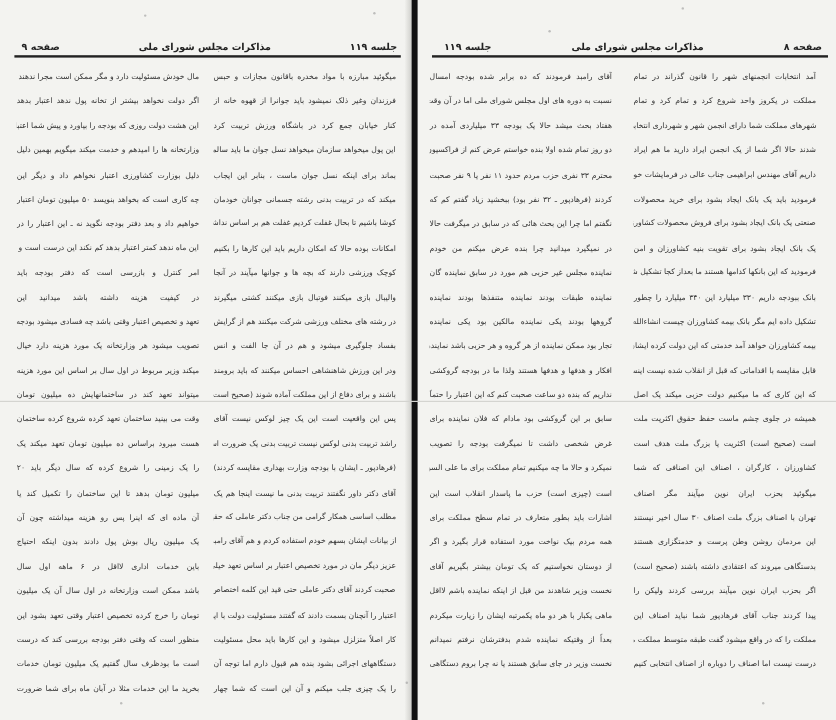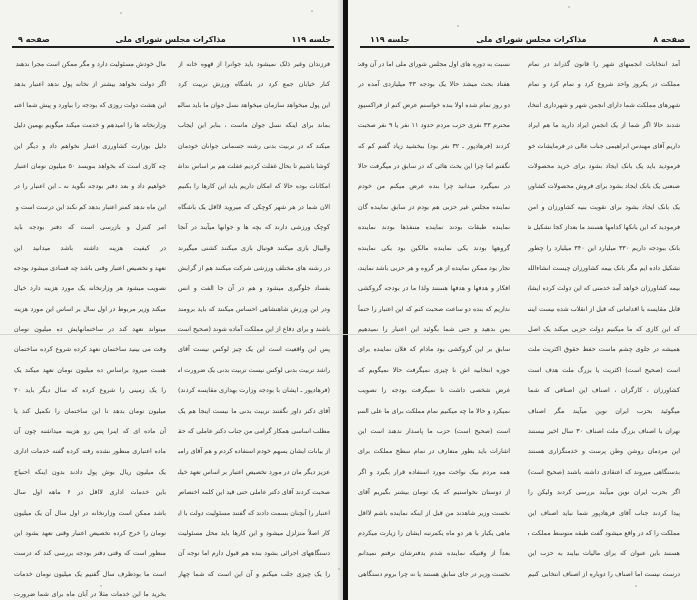--- a/index.html
+++ b/index.html
@@ -95,77 +95,75 @@
     <span class="line">در کیفیت هزینه داشته باشد میدانید این</span>
     <span class="line">تعهد و تخصیص اعتبار وقتی باشد چه فسادی میشود بودجه</span>
     <span class="line">تصویب میشود هر وزارتخانه یک مورد هزینه دارد خیال</span>
     <span class="line">میکند وزیر مربوط در اول سال بر اساس این مورد هزینه</span>
     <span class="line">میتواند تعهد کند در ساختمانهایش ده میلیون تومان</span>
     <span class="line">وقت می بینید ساختمان تعهد کرده شروع کرده ساختمان</span>
     <span class="line">هست میرود براساس ده میلیون تومان تعهد میکند یک</span>
     <span class="line">را یک زمینی را شروع کرده که سال دیگر باید ۲۰</span>
     <span class="line">میلیون تومان بدهد تا این ساختمان را تکمیل کند یا</span>
     <span class="line">آن ماده ای که اینرا پس رو هزینه میداشته چون آن</span>
-    <span class="line">ماده اعتباری منظور نشده رفته کرده گفته خدمات اداری</span>
     <span class="line">یک میلیون ریال بوش پول دادند بدون اینکه احتیاج</span>
     <span class="line">باین خدمات اداری لااقل در ۶ ماهه اول سال</span>
     <span class="line">باشد ممکن است وزارتخانه در اول سال آن یک میلیون</span>
     <span class="line">تومان را خرج کرده تخصیص اعتبار وقتی تعهد بشود این</span>
     <span class="line">منظور است که وقتی دفتر بودجه بررسی کند که درست</span>
     <span class="line">است ما بودظرف سال گفتیم یک میلیون تومان خدمات</span>
     <span class="line">بخرید ما این خدمات مثلا در آبان ماه برای شما ضرورت</span>
   </div>
 <div class="col c2">
+    <span class="line">میگوئید مبارزه با مواد مخدره باقانون مجازات و حبس</span>
     <span class="line">فرزندان وغیر ذلک نمیشود باید جوانرا از قهوه خانه از</span>
     <span class="line">کنار خیابان جمع کرد در باشگاه ورزش تربیت کرد</span>
     <span class="line">این پول میخواهد سازمان میخواهد نسل جوان ما باید سالم</span>
     <span class="line">بماند برای اینکه نسل جوان ماست ، بنابر این ایجاب</span>
     <span class="line">میکند که در تربیت بدنی رشته جسمانی جوانان خودمان</span>
     <span class="line">کوشا باشیم تا بحال غفلت کردیم غفلت هم بر اساس نداشتن</span>
     <span class="line">امکانات بوده حالا که امکان داریم باید این کارها را بکنیم</span>
-    <span class="line">الان شما در هر شهر کوچکی که میروید لااقل یک باشگاه</span>
     <span class="line">کوچک ورزشی دارند که بچه ها و جوانها میآیند در آنجا</span>
     <span class="line">والیبال بازی میکنند فوتبال بازی میکنند کشتی میگیرند</span>
     <span class="line">در رشته های مختلف ورزشی شرکت میکنند هم از گرایش</span>
     <span class="line">بفساد جلوگیری میشود و هم در آن جا الفت و انس</span>
     <span class="line">ودر این ورزش شاهنشاهی احساس میکنند که باید برومند</span>
     <span class="line">باشند و برای دفاع از این مملکت آماده شوند (صحیح است)</span>
     <span class="line">پس این واقعیت است این یک چیز لوکس نیست آقای</span>
     <span class="line">راشد تربیت بدنی لوکس نیست تربیت بدنی یک ضرورت است</span>
     <span class="line">(فرهادپور ـ ایشان با بودجه وزارت بهداری مقایسه کردند)</span>
     <span class="line">آقای دکتر داور نگفتند تربیت بدنی ما نیست اینجا هم یک</span>
     <span class="line">مطلب اساسی همکار گرامی من جناب دکتر عاملی که حقیقتاً</span>
     <span class="line">از بیانات ایشان بسهم خودم استفاده کردم و هم آقای رامبد همکار</span>
     <span class="line">عزیز دیگر مان در مورد تخصیص اعتبار بر اساس تعهد خیلی</span>
     <span class="line">صحبت کردند آقای دکتر عاملی حتی قید این کلمه اختصاص</span>
     <span class="line">اعتبار را آنچنان بسمت دادند که گفتند مسئولیت دولت با این</span>
     <span class="line">کار اصلاً متزلزل میشود و این کارها باید محل مسئولیت</span>
     <span class="line">دستگاههای اجرائی بشود بنده هم قبول دارم اما توجه آن</span>
     <span class="line">را یک چیزی جلب میکنم و آن این است که شما چهار</span>
   </div>
 <div class="col c3">
+    <span class="line">آقای رامبد فرمودند که ده برابر شده بودجه امسال</span>
     <span class="line">نسبت به دوره های اول مجلس شورای ملی اما در آن وقت</span>
     <span class="line">هفتاد بحث میشد حالا یک بودجه ۳۳ میلیاردی آمده در</span>
     <span class="line">دو روز تمام شده اولا بنده خواستم عرض کنم از فراکسیون</span>
     <span class="line">محترم ۳۳ نفری حزب مردم حدود ۱۱ نفر یا ۹ نفر صحبت</span>
     <span class="line">کردند (فرهادپور ـ ۳۲ نفر بود) ببخشید زیاد گفتم کم که</span>
     <span class="line">نگفتم اما چرا این بحث هائی که در سابق در میگرفت حالا</span>
     <span class="line">در نمیگیرد میدانید چرا بنده عرض میکنم من خودم</span>
-    <span class="line">نماینده مجلس غیر حزبی هم بودم در سابق نماینده گان</span>
+    <span class="line">نماینده مجلس غیر حزبی هم مورد در سابق نماینده گان</span>
     <span class="line">نماینده طبقات بودند نماینده متنفذها بودند نماینده</span>
     <span class="line">گروهها بودند یکی نماینده مالکین بود یکی نماینده</span>
     <span class="line">تجار بود ممکن نماینده از هر گروه و هر حزبی باشد نماینده</span>
     <span class="line">افکار و هدفها و هدفها هستند ولذا ما در بودجه گروکشی</span>
     <span class="line">نداریم که بنده دو ساعت صحبت کنم که این اعتبار را حتماً</span>
-    <span class="line">بمن بدهید و حتی شما بگوئید این اعتبار را نمیدهیم</span>
     <span class="line">سابق بر این گروکشی بود مادام که فلان نماینده برای</span>
-    <span class="line">حوزه انتخابیه اش تا چیزی نمیگرفت حالا نمیگویم که</span>
     <span class="line">غرض شخصی داشت تا نمیگرفت بودجه را تصویب</span>
     <span class="line">نمیکرد و حالا ما چه میکنیم تمام مملکت برای ما علی السویه</span>
-    <span class="line">است (صحیح است) حزب ما پاسدار ندهند است این</span>
+    <span class="line">است (چیزی است) حزب ما پاسدار انقلاب است این</span>
     <span class="line">اشارات باید بطور متعارف در تمام سطح مملکت برای</span>
     <span class="line">همه مردم بیک نواخت مورد استفاده قرار بگیرد و اگر</span>
     <span class="line">از دوستان نخواستیم که یک تومان بیشتر بگیریم آقای</span>
     <span class="line">نخست وزیر شاهدند من قبل از اینکه نماینده باشم لااقل</span>
     <span class="line">ماهی یکبار با هر دو ماه یکمرتبه ایشان را زیارت میکردم</span>
     <span class="line">بعداً از وقتیکه نماینده شدم بدفترشان نرفتم نمیدانم</span>
     <span class="line">نخست وزیر در جای سابق هستند یا نه چرا بروم دستگاهی</span>
   </div>
 <div class="col c4">
     <span class="line">آمد انتخابات انجمنهای شهر را قانون گذراند در تمام</span>
@@ -185,21 +183,20 @@
     <span class="line">همیشه در جلوی چشم ماست حفظ حقوق اکثریت ملت</span>
     <span class="line">است (صحیح است) اکثریت یا بزرگ ملت هدف است</span>
     <span class="line">کشاورزان ، کارگران ، اصناف این اصنافی که شما</span>
     <span class="line">میگوئید بحزب ایران نوین میآیند مگر اصناف</span>
     <span class="line">تهران با اصناف بزرگ ملت اصناف ۳۰ سال اخیر نیستند</span>
     <span class="line">این مردمان روشن وطن پرست و خدمتگزاری هستند</span>
     <span class="line">بدستگاهی میروند که اعتقادی داشته باشند (صحیح است)</span>
     <span class="line">اگر بحزب ایران نوین میآیند بررسی کردند ولیکن را</span>
     <span class="line">پیدا کردند جناب آقای فرهادپور شما نباید اصناف این</span>
     <span class="line">مملکت را که در واقع میشود گفت طبقه متوسط مملکت ما</span>
-    <span class="line">هستند باین عنوان که برای مالیات بیایند به حزب این</span>
     <span class="line">درست نیست اما اصناف را دوباره از اصناف انتخابی کنیم</span>
   </div>
 
 <div class="noise" style="left:120px;top:12px"></div>
 <div class="noise" style="left:311px;top:10px"></div>
 <div class="noise" style="left:457px;top:25px"></div>
 <div class="noise" style="left:568px;top:6px"></div>
 <div class="noise" style="left:338px;top:568px"></div>
 <div class="noise" style="left:100px;top:585px"></div>
 <div class="noise" style="left:635px;top:585px"></div>

